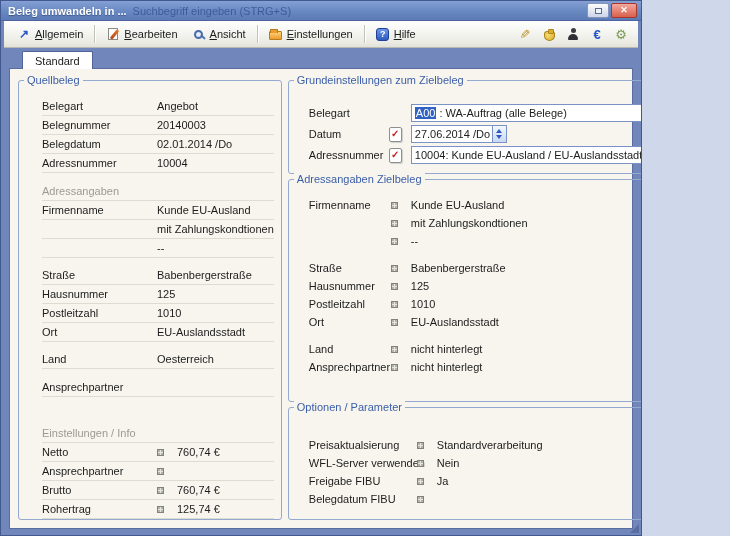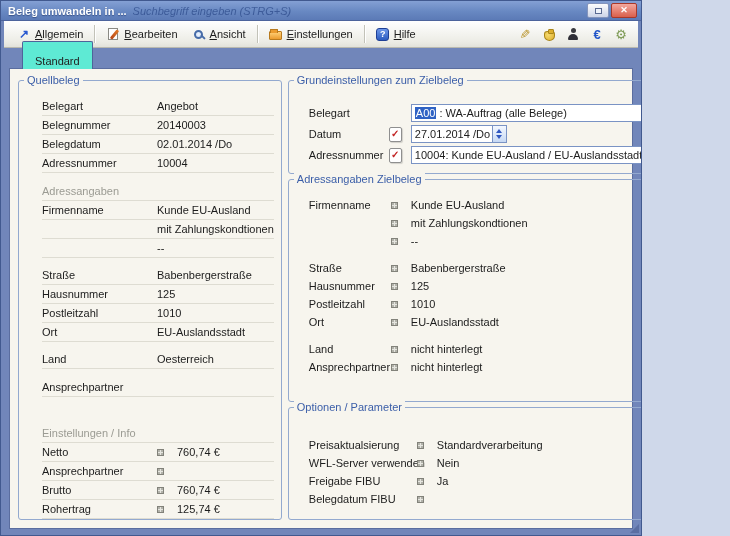--- a/index.html
+++ b/index.html
@@ -14,21 +14,21 @@
   }
 
   
   .titlebar {
     height:20px; flex:0 0 20px; display:flex; align-items:center;
     padding:0 4px 0 7px;
     background:linear-gradient(#84a0d4 0%, #6888c2 55%, #5b7ab6 100%);
     border-bottom:1px solid #4d649c;
   }
   .titlebar .title { color:#fff; font-weight:bold; text-shadow:0 1px 1px rgba(20,40,90,.5); white-space:nowrap; }
-  .titlebar .hint { color:rgba(25,55,120,.55); font-style:italic; margin-left:6px; white-space:nowrap; overflow:hidden; flex:1; }
+  .titlebar .hint { color:rgba(25,55,120,.55); margin-left:6px; white-space:nowrap; overflow:hidden; flex:1; }
   .winbtns { display:flex; gap:2px; margin-left:auto; }
   .wbtn { height:15px; border-radius:2px; display:flex; align-items:center; justify-content:center; cursor:default; }
   .wbtn.restore { width:22px; background:linear-gradient(#fdfdfd,#ccd4e8); border:1px solid #8494bc; }
   .wbtn.restore .box { width:7px; height:6px; border:1px solid #5a6a92; background:#eef2fa; display:block; }
   .wbtn.close { width:26px; background:linear-gradient(#f3a89e,#d95f4c); border:1px solid #a8392a; color:#fff; font-weight:bold; font-size:9px; line-height:1; }
 
   
   .toolbar-wrap { padding:0 3px; }
   .toolbar {
     height:27px; display:flex; align-items:center; padding:0 6px;
@@ -54,21 +54,21 @@
   .ic-bag::before { content:""; position:absolute; top:-3px; left:3px; width:4px; height:3px; background:#dcae2c; border:1px solid #a9861a; border-radius:1px; }
   .ic-person { width:12px; height:12px; position:relative; }
   .ic-person::before { content:""; position:absolute; top:0; left:3.5px; width:5px; height:5px; border-radius:50%; background:#3a3a3e; }
   .ic-person::after { content:""; position:absolute; bottom:0; left:1px; width:10px; height:6px; border-radius:5px 5px 1px 1px; background:#2e2e36; }
   .ic-euro { color:#2357c9; font-weight:bold; font-size:13px; }
   .ic-gear { color:#7d9a54; font-size:13px; }
 
   
   .tabstrip { height:20px; flex:0 0 20px; padding-left:21px; display:flex; align-items:flex-end; }
   .tab {
-    padding:13px 12px 2px; background:#5eead4; color:#222;
+    padding:3px 12px 2px; background:#ffffff; color:#222;
     border:1px solid #4f639a; border-bottom:none; border-radius:2px 2px 0 0;
     position:relative; top:1px; z-index:2; cursor:default;
   }
 
   
   .content {
     flex:1; margin:0 8px 13px; background:#f7f5ee;
     border:1px solid #5a6d9f; z-index:1;
     display:flex; gap:6px; padding:6px 8px 8px;
   }
@@ -318,21 +318,21 @@
         </div>
 
         <div class="grow">
           <span class="glabel">Datum</span>
           <span class="ctl-slot">
               <span class="checknote">
                 <span>✓</span>
               </span>
             </span>
           <div class="combo narrow">
-            <span class="cval">27.01.2014 /Do</span>
+            <span class="cval">27.06.2014 /Do</span>
             <span class="spin">
                 <i class="up"></i>
                 <i class="dn"></i>
               </span>
           </div>
         </div>
 
         <div class="grow gap-sm">
           <span class="glabel">Adressnummer</span>
           <span class="ctl-slot">

